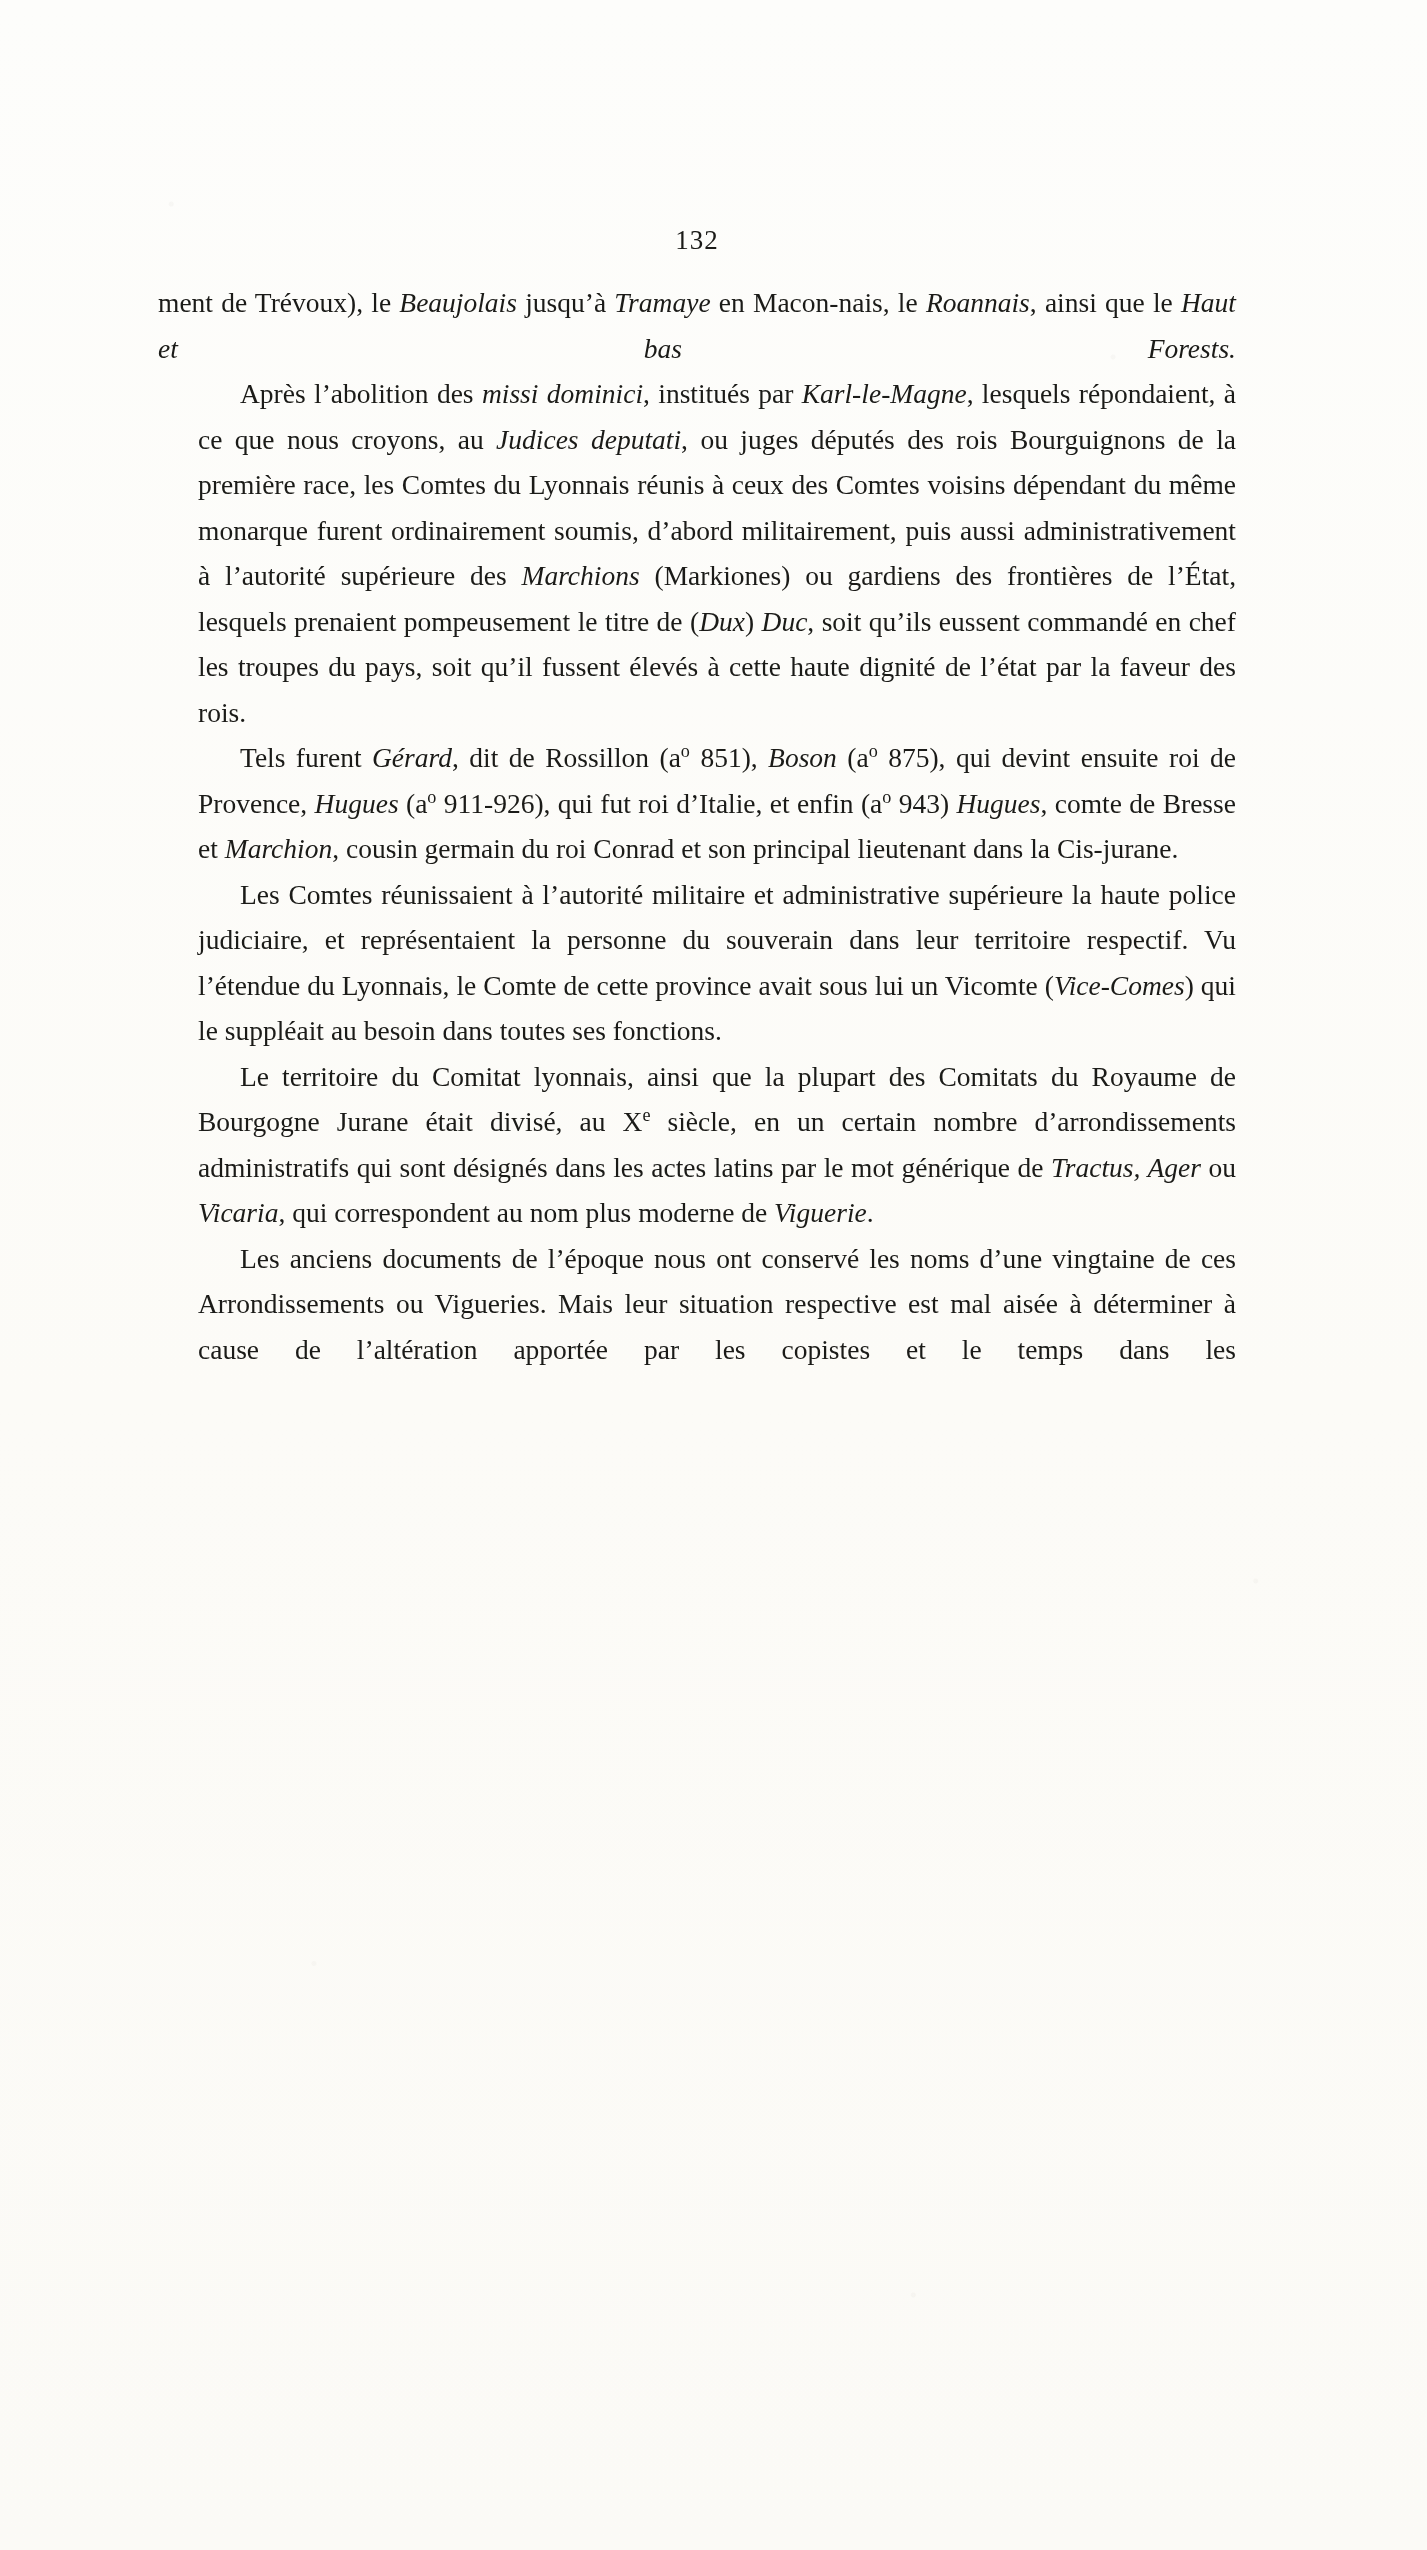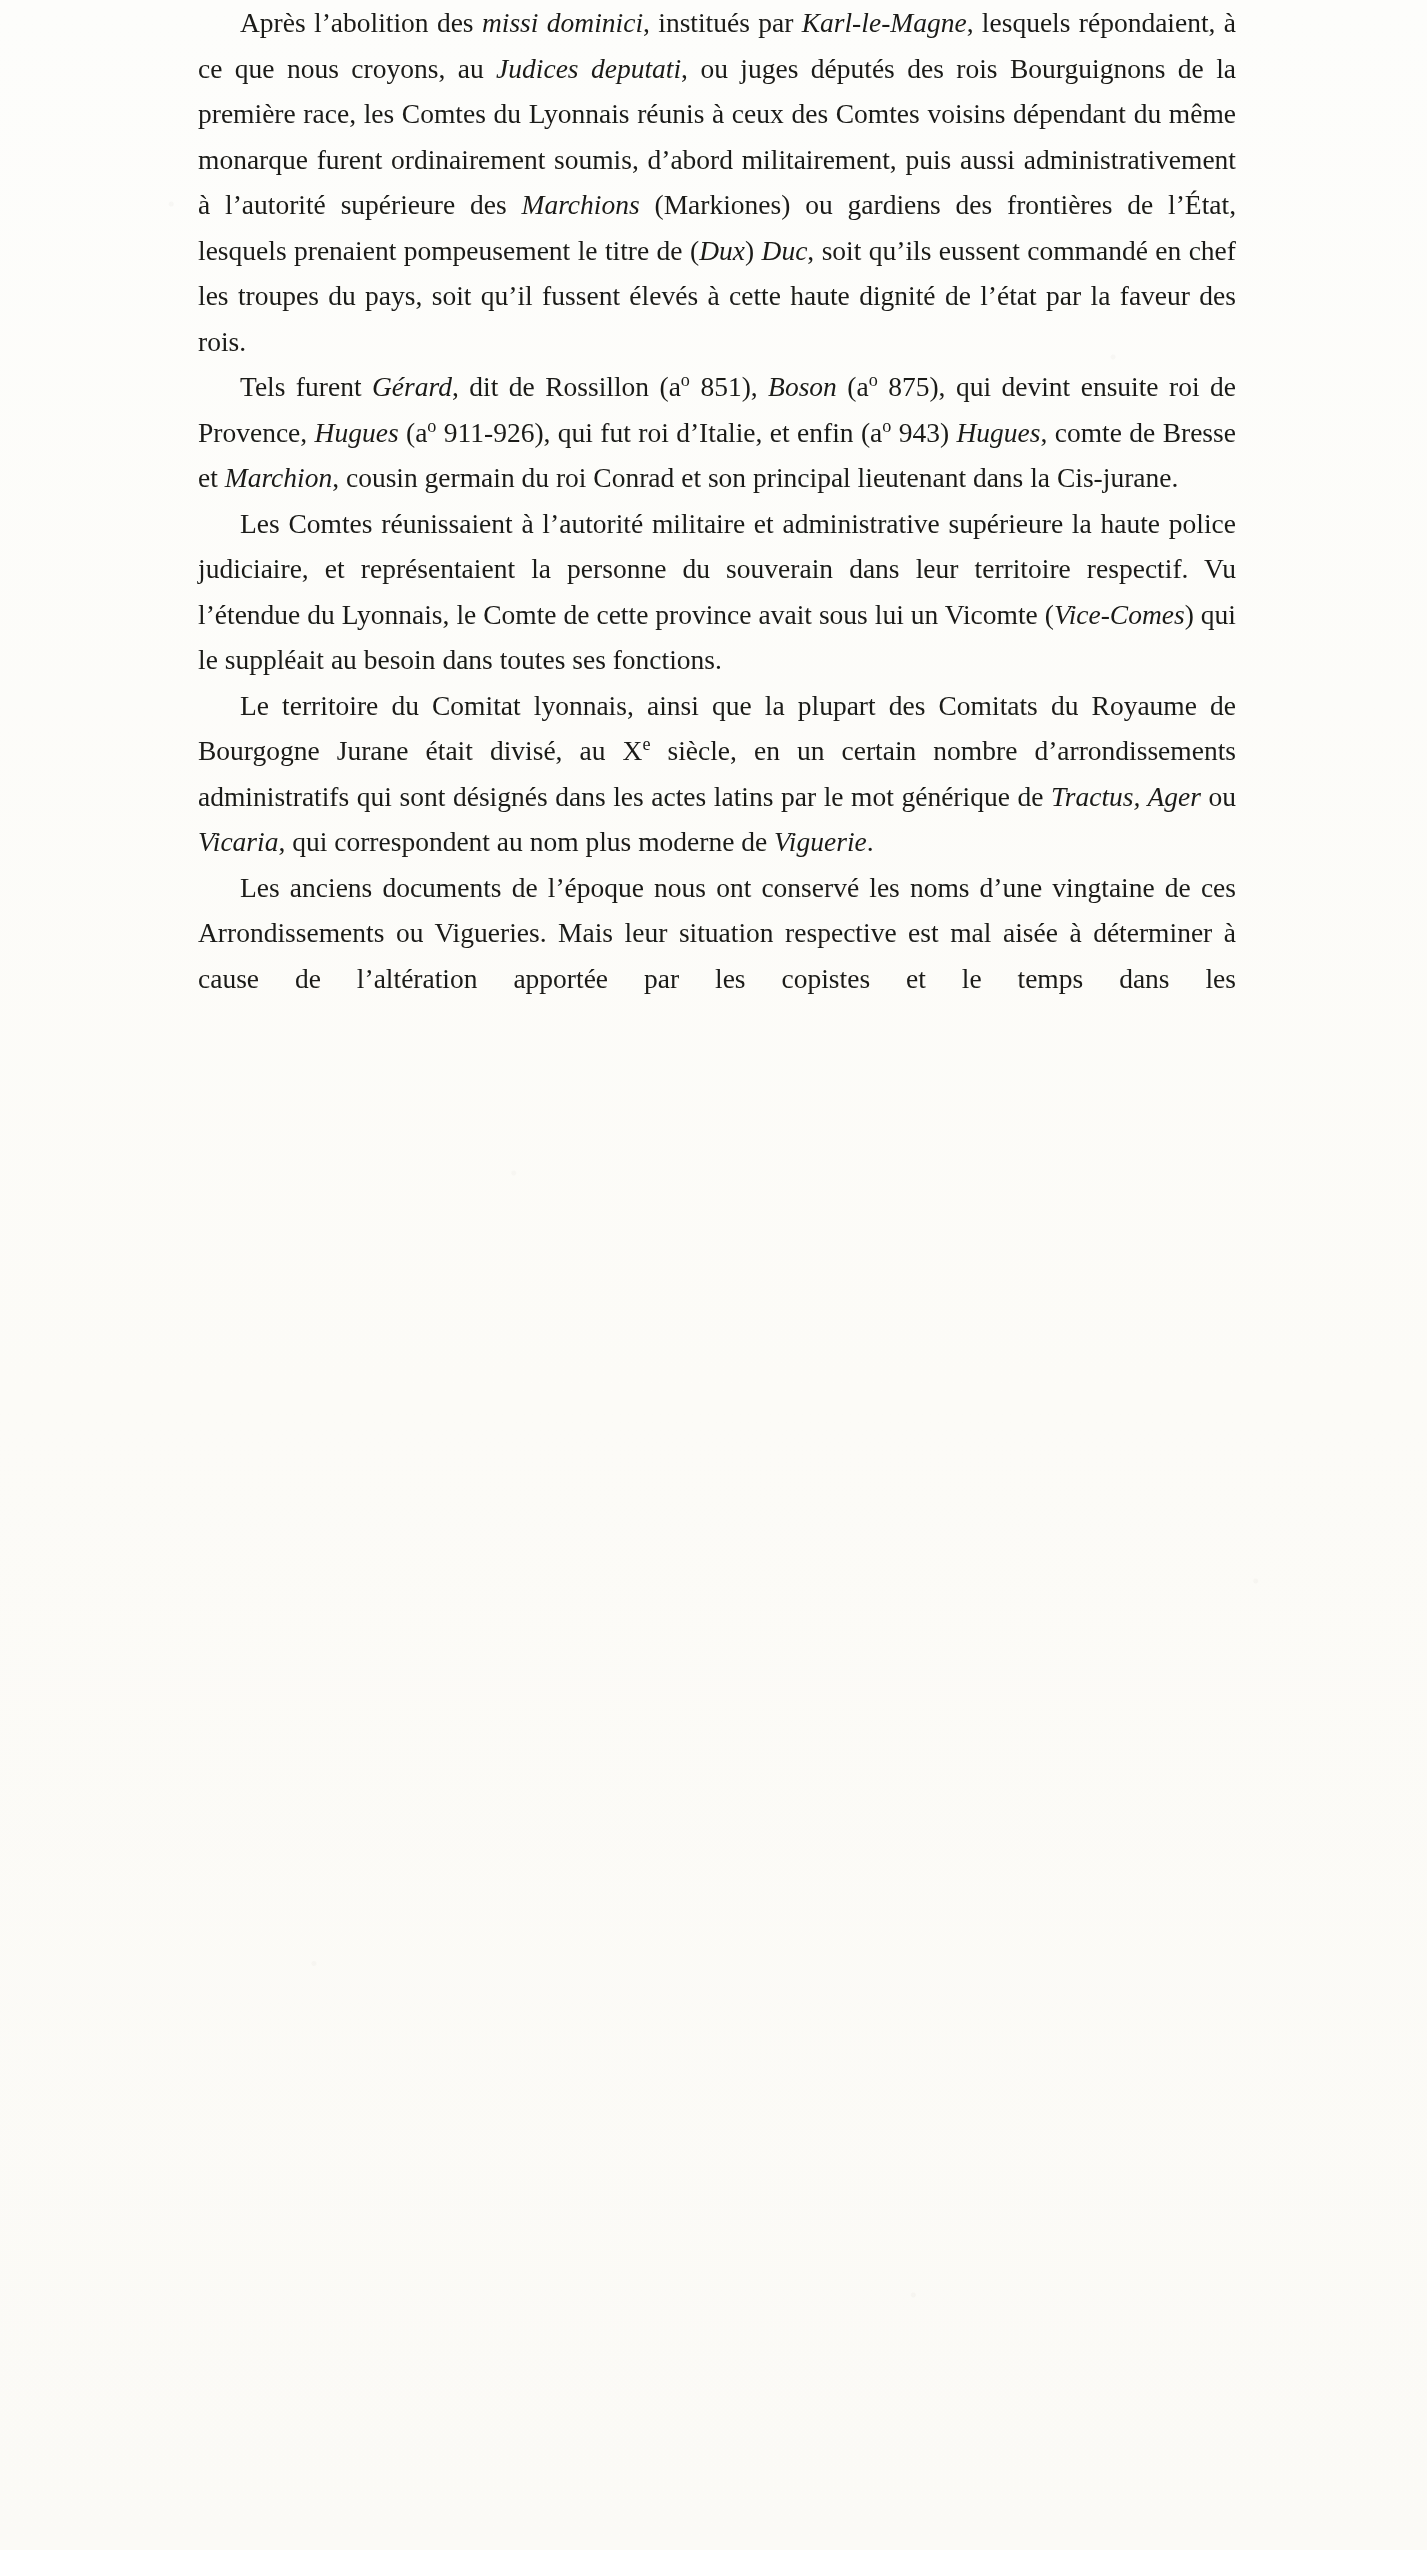--- a/index.html
+++ b/index.html
@@ -85,22 +85,24 @@
   }
 </style>
 </head>
 <body>
 
 <div class="page">
   <div class="paper-texture"></div>
 
   <div class="content">
 
+    <div class="folio">132</div>
 
     <div class="textblock" id="textblock">
+        <p class="para justify-all"><span>ment de Trévoux), le </span><i>Beaujolais</i><span> jusqu’à </span><i>Tramaye</i><span> en Macon-</span><span>nais, le </span><i>Roannais</i><span>, ainsi que le </span><i>Haut et bas Forests.</i></p>
         <p class="para justify-all indent last-left"><span>Après l’abolition des </span><i>missi dominici</i><span>, institués par </span><i>Karl-le-Magne</i><span>, lesquels répondaient, à ce que nous croyons, au </span><i>Judices deputati</i><span>, ou juges députés des rois Bourguignons de la première race, les Comtes du Lyonnais réunis à ceux des Comtes voisins dépendant du même monarque furent ordinairement soumis, d’abord militairement, puis aussi administrativement à l’autorité supérieure des </span><i>Marchions</i><span> (Markiones) ou gardiens des frontières de l’État, lesquels prenaient pompeusement le titre de (</span><i>Dux</i><span>) </span><i>Duc</i><span>, soit qu’ils eussent commandé en chef les troupes du pays, soit qu’il fussent élevés à cette haute dignité de l’état par la faveur des rois.</span></p>
         <p class="para justify-all indent last-left"><span>Tels furent </span><i>Gérard</i><span>, dit de Rossillon (a</span><sup class="ordinal">o</sup><span> 851), </span><i>Boson</i><span> (a</span><sup class="ordinal">o</sup><span> 875), qui devint ensuite roi de Provence, </span><i>Hugues</i><span> (a</span><sup class="ordinal">o</sup><span> 911-926), qui fut roi d’Italie, et enfin (a</span><sup class="ordinal">o</sup><span> 943) </span><i>Hugues</i><span>, comte de Bresse et </span><i>Marchion</i><span>, cousin germain du roi Conrad et son principal lieutenant dans la Cis-jurane.</span></p>
         <p class="para justify-all indent last-left"><span>Les Comtes réunissaient à l’autorité militaire et administrative supérieure la haute police judiciaire, et représentaient la personne du souverain dans leur territoire respectif. Vu l’étendue du Lyonnais, le Comte de cette province avait sous lui un Vicomte (</span><i>Vice-Comes</i><span>) qui le suppléait au besoin dans toutes ses fonctions.</span></p>
         <p class="para justify-all indent last-left"><span>Le territoire du Comitat lyonnais, ainsi que la plupart des Comitats du Royaume de Bourgogne Jurane était divisé, au X</span><sup class="ordinal">e</sup><span> siècle, en un certain nombre d’arrondissements administratifs qui sont désignés dans les actes latins par le mot générique de </span><i>Tractus, Ager</i><span> ou </span><i>Vicaria</i><span>, qui correspondent au nom plus moderne de </span><i>Viguerie</i><span>.</span></p>
         <p class="para justify-all indent"><span>Les anciens documents de l’époque nous ont conservé les noms d’une vingtaine de ces Arrondissements ou Vigueries. Mais leur situation respective est mal aisée à déterminer à cause de l’altération apportée par les copistes et le temps dans les</span></p>
       </div>
 
   </div>
 </div>
 

